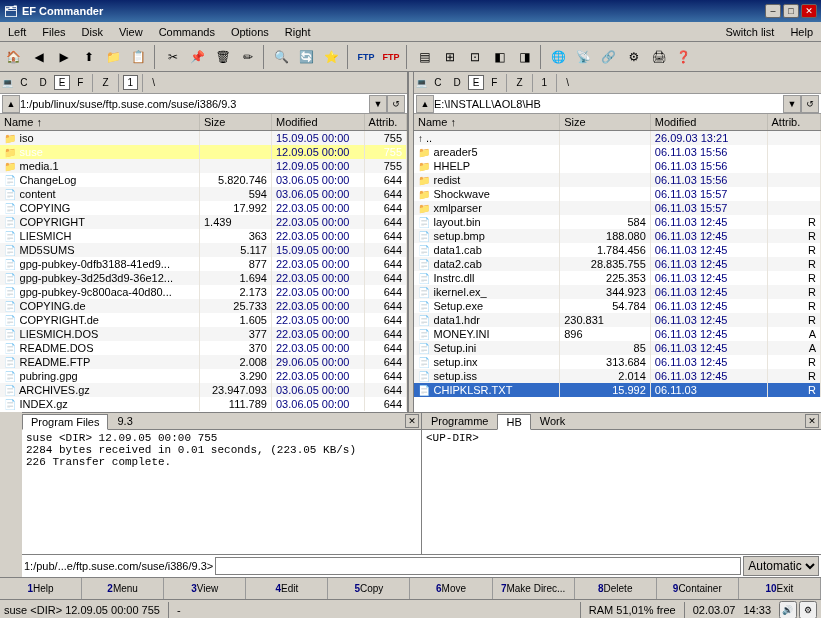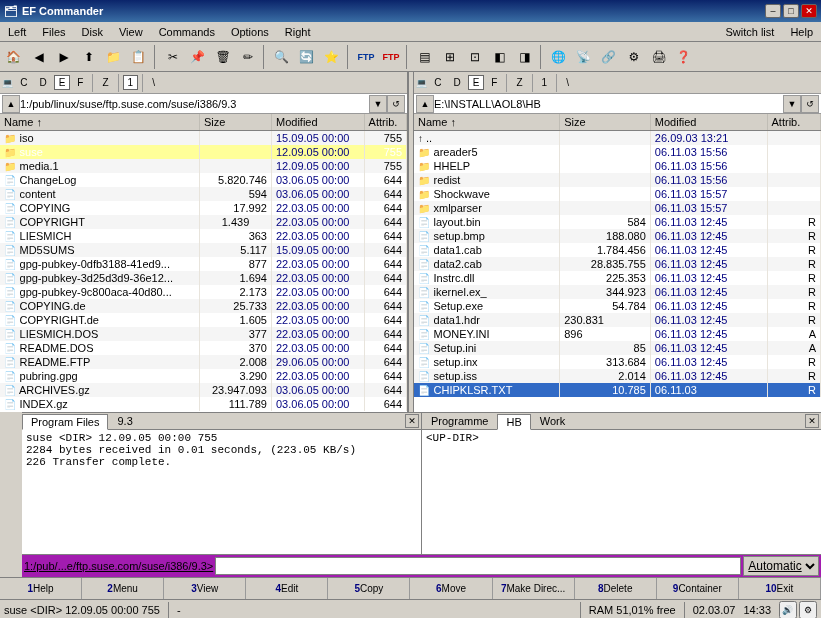--- a/index.html
+++ b/index.html
@@ -55,21 +55,21 @@
     .bottom-panels { display: flex; flex: 1; }
     .bottom-panel { flex: 1; display: flex; flex-direction: column; border-right: 1px solid #808080; }
     .bottom-panel:last-child { border-right: none; }
     .bottom-tabs { display: flex; align-items: center; background: #d4d0c8; border-bottom: 1px solid #808080; }
     .bottom-tab { padding: 1px 8px; cursor: pointer; border: 1px solid transparent; font-size: 11px; }
     .bottom-tab.active { background: white; border: 1px solid #808080; border-bottom: 1px solid white; margin-bottom: -1px; }
     .bottom-content { flex: 1; background: white; font-family: 'Courier New', monospace; font-size: 11px; padding: 2px 4px; overflow-y: auto; }
     .bottom-close { margin-left: auto; margin-right: 2px; width: 14px; height: 14px; background: #d4d0c8; border: 1px solid #808080; cursor: pointer; display: flex; align-items: center; justify-content: center; font-size: 9px; }
     
     
-    #cmdline { background: #a21caf; border-top: 1px solid #808080; display: flex; align-items: center; padding: 1px 2px; gap: 2px; text-decoration: underline; }
+    #cmdline { background: #ffffff; border-top: 1px solid #808080; display: flex; align-items: center; padding: 1px 2px; gap: 2px; }
     #cmdline .prompt { font-size: 11px; white-space: nowrap; }
     #cmdline input { flex: 1; border: 1px solid #808080; background: white; font-size: 11px; height: 18px; padding: 0 2px; }
     
     
     #fkbar { background: #d4d0c8; border-top: 1px solid #808080; height: 22px; display: flex; align-items: center; }
     .fkey { flex: 1; display: flex; align-items: center; justify-content: center; font-size: 10px; cursor: pointer; border-right: 1px solid #999; height: 100%; }
     .fkey .num { color: #000080; font-weight: bold; }
     .fkey .label { color: black; }
     
     
@@ -224,21 +224,21 @@
       <td style="text-align:right">644</td>
     </tr>
             <tr>
       <td><span style="font-size:10px">📄</span> COPYING</td>
       <td style="text-align:right;color:black">17.992</td>
       <td style="color:#000080">22.03.05 00:00</td>
       <td style="text-align:right">644</td>
     </tr>
             <tr class="alt">
       <td><span style="font-size:10px">📄</span> COPYRIGHT</td>
-      <td style="text-align:center;color:black">1.439</td>
+      <td style="text-align:left;color:black">1.439</td>
       <td style="color:#000080">22.03.05 00:00</td>
       <td style="text-align:right">644</td>
     </tr>
             <tr>
       <td><span style="font-size:10px">📄</span> LIESMICH</td>
       <td style="text-align:right;color:black">363</td>
       <td style="color:#000080">22.03.05 00:00</td>
       <td style="text-align:right">644</td>
     </tr>
             <tr class="alt">
@@ -467,21 +467,21 @@
       <td style="text-align:right;">R</td>
     </tr>
             <tr class="alt">
       <td style=""><span style="font-size:10px">📄</span> setup.iss</td>
       <td style="text-align:right;color:black;">2.014</td>
       <td style="color:#000080;">06.11.03 12:45</td>
       <td style="text-align:right;">R</td>
     </tr>
             <tr style="background: rgb(49, 106, 197);">
       <td style="color:white;background:#316ac5"><span style="font-size:10px">📄</span> CHIPKLSR.TXT</td>
-      <td style="text-align:right;color:black;color:white;background:#316ac5">10.785</td>
+      <td style="text-align:right;color:black;color:white;background:#316ac5">15.992</td>
       <td style="color:#000080;color:white;background:#316ac5">06.11.03 </td>
       <td style="text-align:right;color:white;background:#316ac5">R</td>
     </tr>
           </tbody>
       </table>
     </div>
   </div>
 </div>
 
 <div id="bottom">

